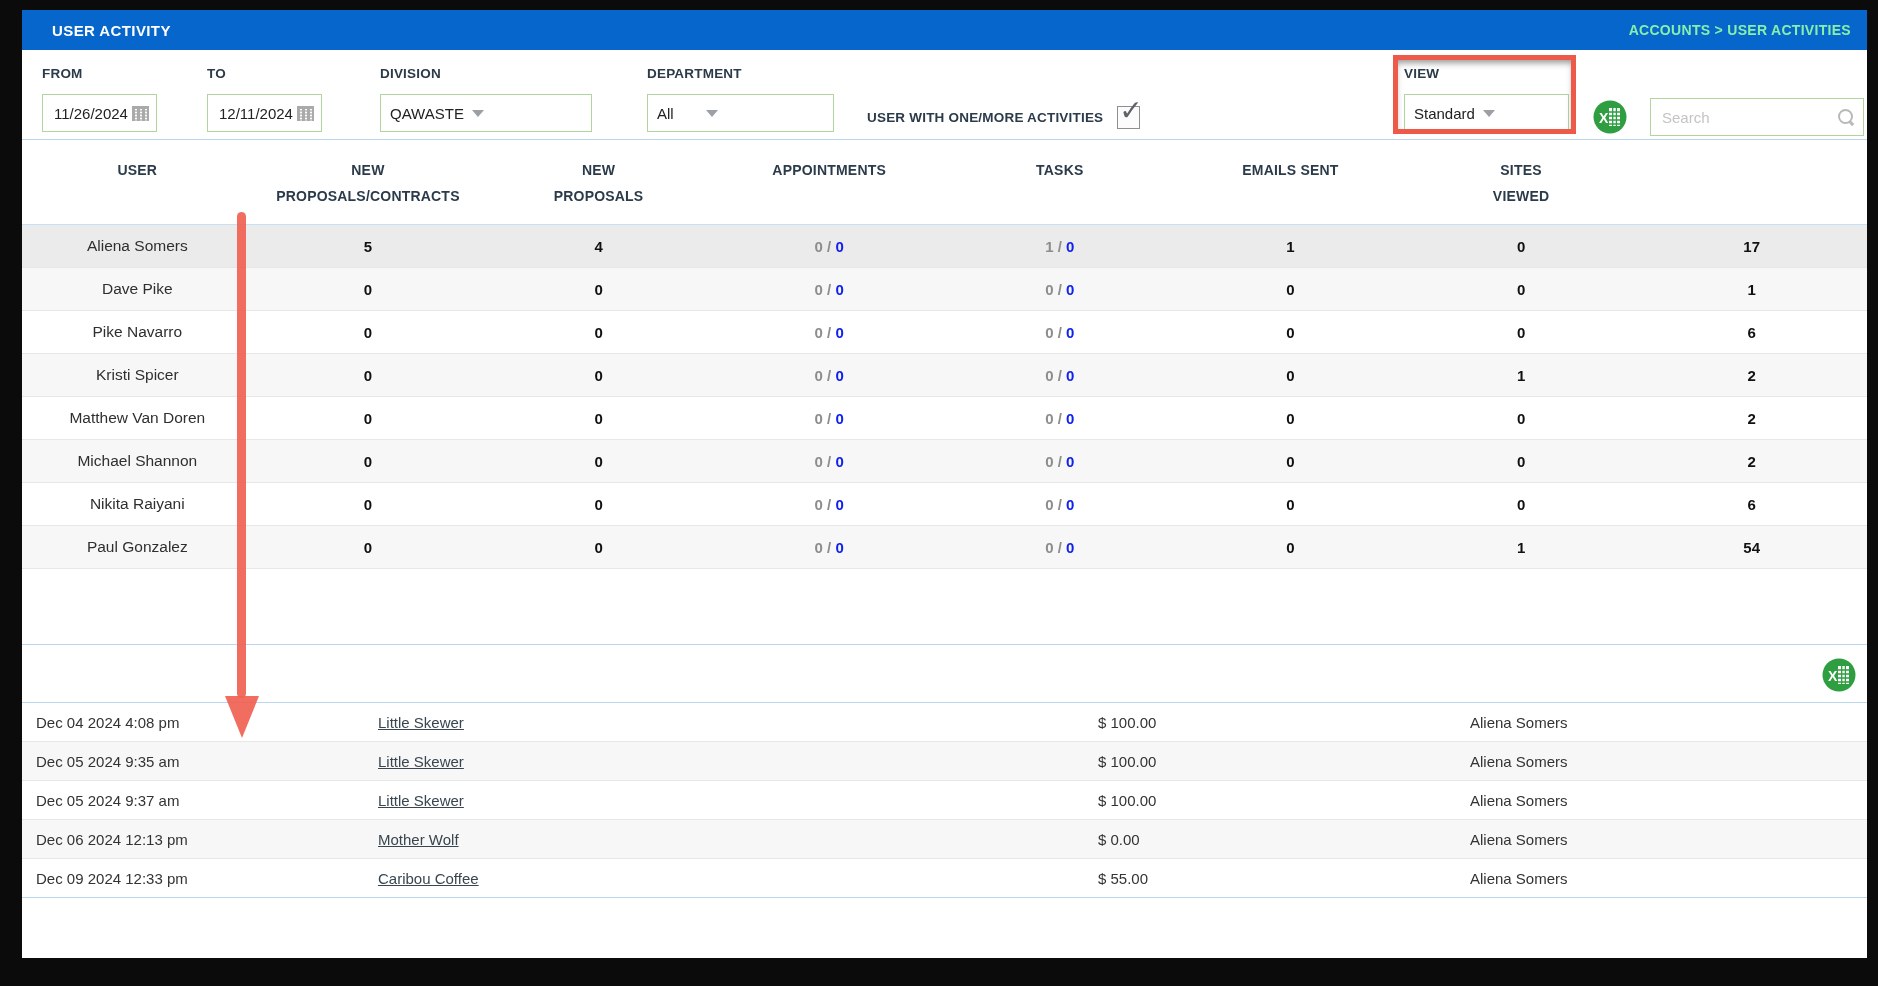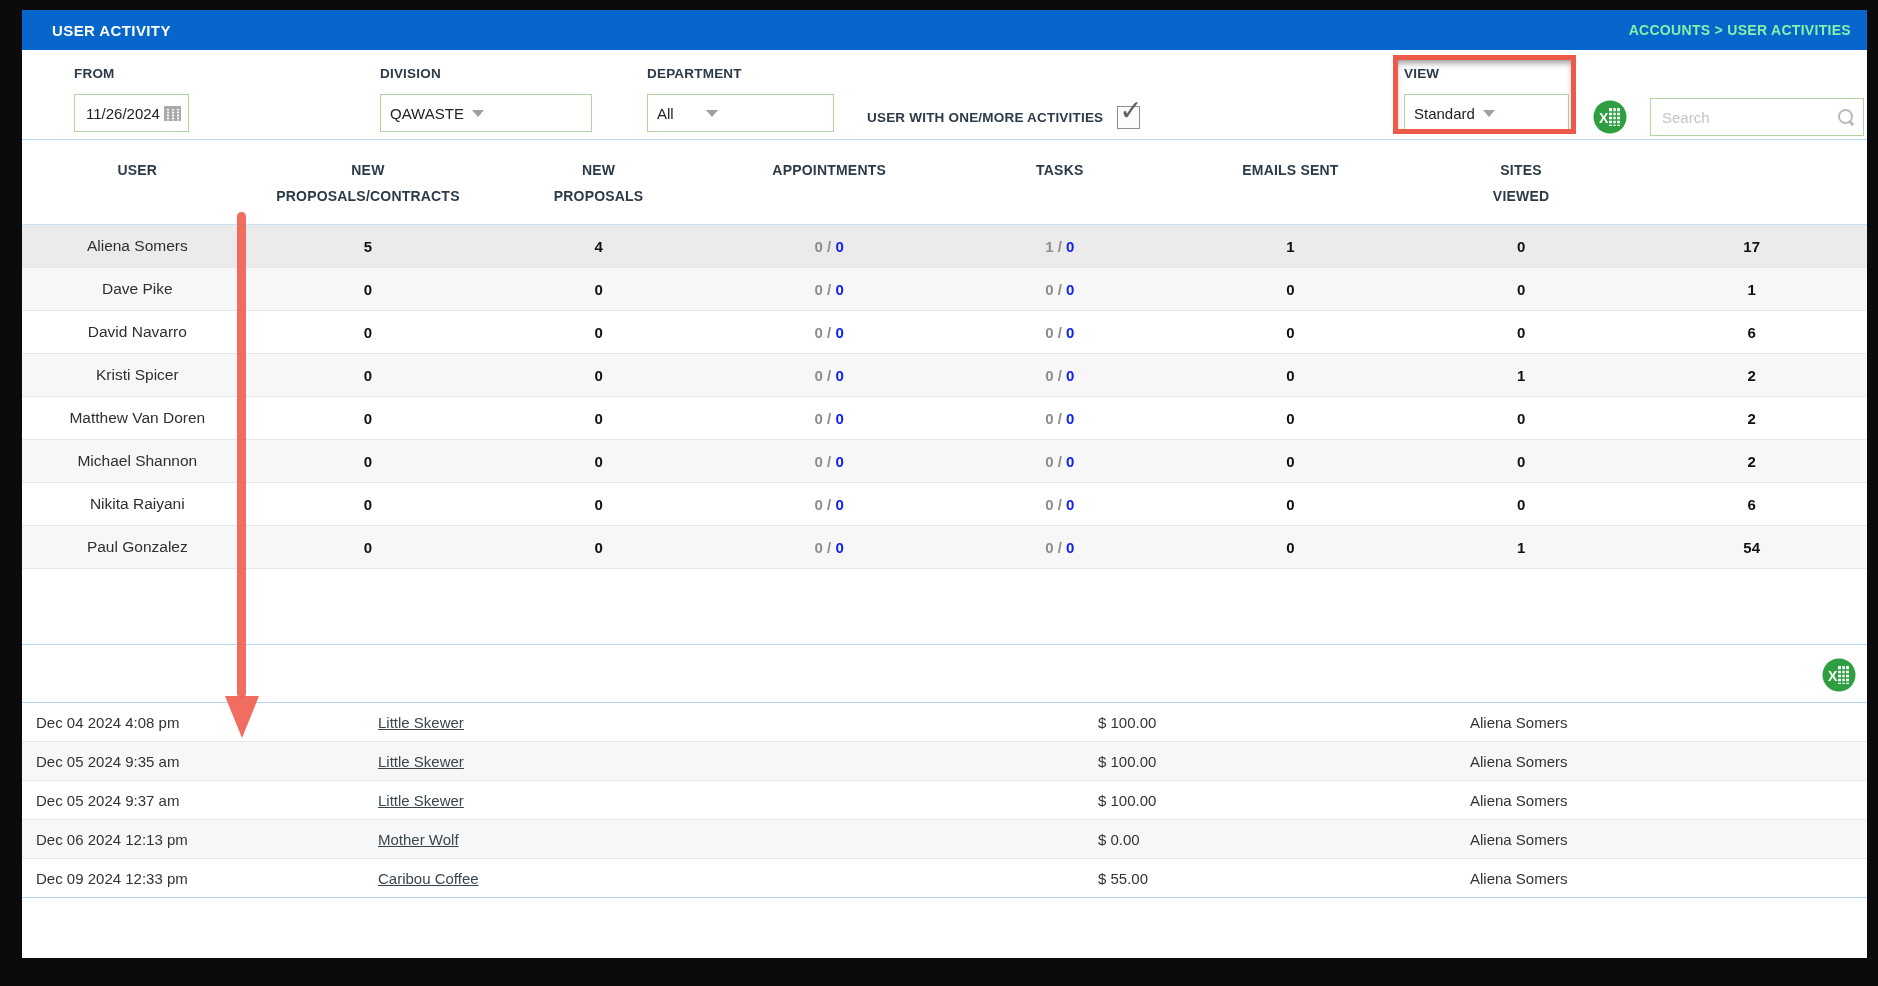--- a/index.html
+++ b/index.html
@@ -133,28 +133,35 @@
 
 <div class="panel">
 
   <div class="titlebar">
     <span class="title">USER ACTIVITY</span>
     <span class="breadcrumb">ACCOUNTS &gt; USER ACTIVITIES</span>
   </div>
 
   <div class="filterbar">
 
-    <div class="fgroup" style="left:52px;">
+    <div class="fgroup" style="left:20px;">
       <span class="flabel">FROM</span>
       <div class="input-box date-box">
         <input type="text" readonly="" value="11/26/2024" style="">
         <span class="cal-icon"></span>
       </div>
     </div>
 
+    <div class="fgroup" style="left:185px;">
+      <span class="flabel">TO</span>
+      <div class="input-box date-box">
+        <input type="text" readonly="" value="12/11/2024" style="">
+        <span class="cal-icon"></span>
+      </div>
+    </div>
 
     <div class="fgroup" style="left:358px;">
       <span class="flabel">DIVISION</span>
       <div class="input-box select-box" style="width:212px;">
         <span>QAWASTE</span>
         <span class="sel-arrow"></span>
       </div>
     </div>
 
     <div class="fgroup" style="left:625px;">
@@ -241,21 +248,21 @@
     <div class="cell name">Dave Pike</div>
     <div class="cell num">0</div>
     <div class="cell num">0</div>
     <div class="cell frac"><span class="fa">0</span><span class="fsep"> / </span><span class="fb">0</span></div>
     <div class="cell frac"><span class="fa">0</span><span class="fsep"> / </span><span class="fb">0</span></div>
     <div class="cell num">0</div>
     <div class="cell num">0</div>
     <div class="cell num">1</div>
   </div>
       <div class="ut-row">
-    <div class="cell name">David Navarro</div>
+    <div class="cell name">Pike Navarro</div>
     <div class="cell num">0</div>
     <div class="cell num">0</div>
     <div class="cell frac"><span class="fa">0</span><span class="fsep"> / </span><span class="fb">0</span></div>
     <div class="cell frac"><span class="fa">0</span><span class="fsep"> / </span><span class="fb">0</span></div>
     <div class="cell num">0</div>
     <div class="cell num">0</div>
     <div class="cell num">6</div>
   </div>
       <div class="ut-row alt">
     <div class="cell name">Kristi Spicer</div>

